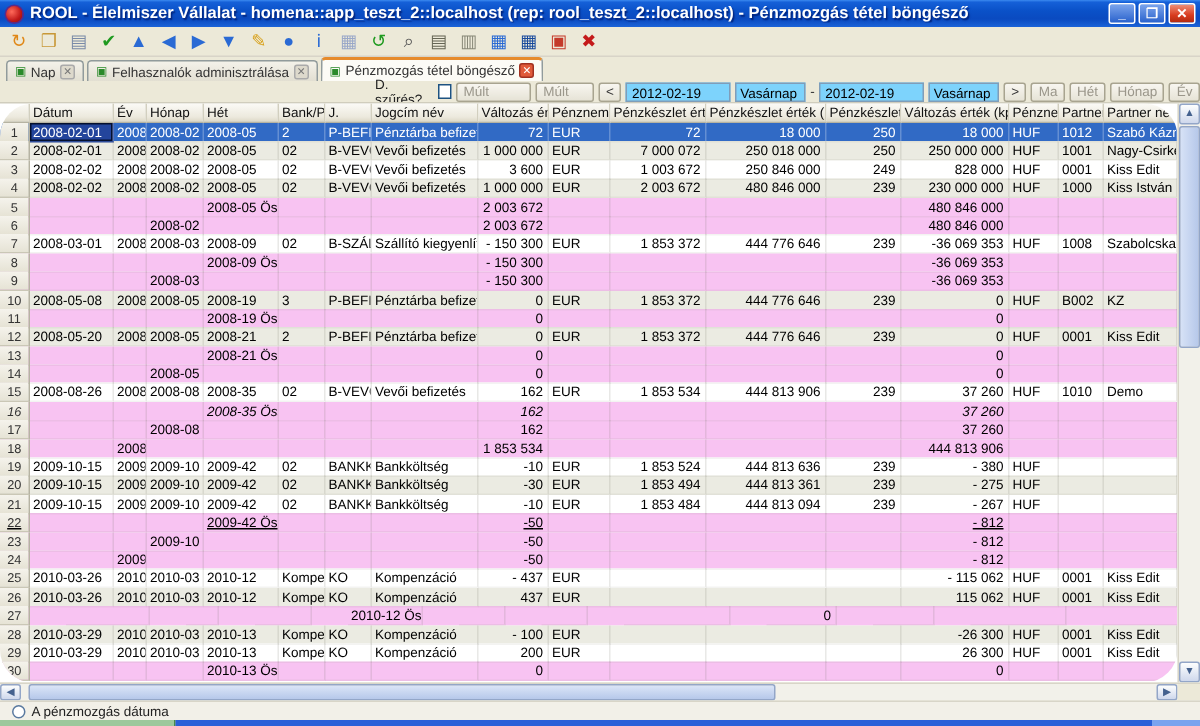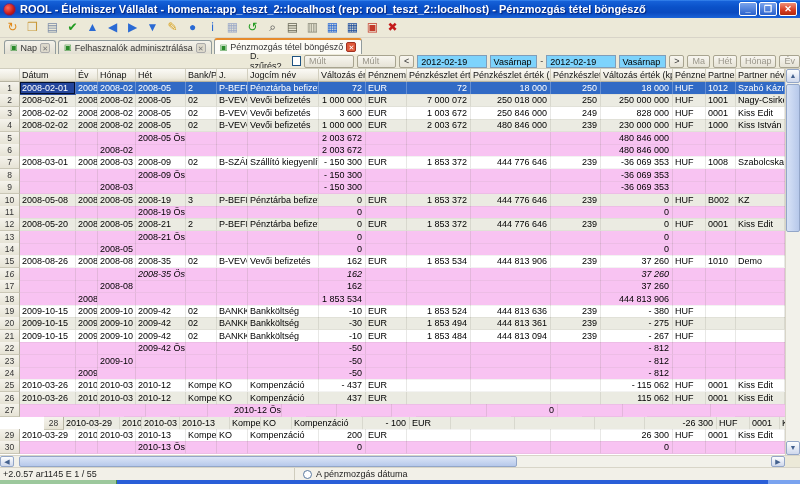--- a/index.html
+++ b/index.html
@@ -33,21 +33,21 @@
   .fcheck { width:10px; height:10px; background:#fff; border:1px solid #1d5281; }
   .fbtn { padding:0 4px; height:13px; line-height:11px; font-size:9px; background:linear-gradient(180deg,#f8f6f0,#e6e3d6); border:1px solid #a8a490; border-radius:2px; color:#9a968a; }
   .fbtn.en { color:#333; }
   .ffield { height:13px; line-height:12px; background:#7dd3fc; border:1px solid #7f9db9; font-size:9px; padding:0 3px; color:#000; }
   .ffield.date { width:76px; }
   .ffield.day { width:52px; }
   .fsep { color:#333; }
 
   
   .gridwrap { height:387px; display:flex; flex:0 0 auto; background:#fff; border-top:1px solid #d0cdbd; }
-  .grid { width:785px; overflow:hidden; }
+  .grid { width:785px; overflow:hidden;border-radius:22px; }
   .ghead { display:grid; height:13px; }
   .ghead .hc { background:linear-gradient(180deg,#fbfaf6,#ece9dd 75%,#ddd9c8); border-right:1px solid #d2cfbf; border-bottom:1px solid #b6b3a2; font-size:9px; line-height:12px; padding-left:2px; color:#111; white-space:nowrap; overflow:hidden; }
   .gbody { height:374px; overflow:hidden; }
   .row { display:grid; height:12.4px; }
   .row .c { font-size:9px; line-height:12px; padding:0 3px 0 2px; white-space:nowrap; overflow:hidden; border-right:1px solid rgba(120,120,105,0.16); border-bottom:1px solid rgba(140,140,125,0.10); color:#000; }
   .row .rn { background:linear-gradient(180deg,#f5f3ec,#e6e3d5); border-right:1px solid #b6b3a2; border-bottom:1px solid #cac7b6; text-align:center; font-size:8.5px; color:#333; padding:0; line-height:12px; }
   .row.w  { background:#ffffff; }
   .row.g  { background:#ebebe2; }
   .row.sum { background:#f8c3f2; }
   .row.sel { background:#316ac5; }
@@ -568,21 +568,21 @@
             <div class="c c7 r">-10</div>
             <div class="c c8">EUR</div>
             <div class="c c9 r">1 853 484</div>
             <div class="c c10 r">444 813 094</div>
             <div class="c c11 r">239</div>
             <div class="c c12 r">- 267</div>
             <div class="c c13">HUF</div>
             <div class="c c14"></div>
             <div class="c c15"></div>
           </div>
-          <div class="row sum" style="grid-template-columns: 20px 56px 22px 38px 50px 31px 31px 71px 47px 41px 64px 80px 50px 72px 33px 30px 49px;">
+          <div class="row sum" style="grid-template-columns: 20px 56px 22px 38px 50px 31px 31px 71px 47px 41px 64px 80px 50px 72px 33px 30px 49px; text-decoration: underline;">
             <div class="rn">22</div>
             <div class="c c0"></div>
             <div class="c c1"></div>
             <div class="c c2"></div>
             <div class="c c3">2009-42 Össz:</div>
             <div class="c c4"></div>
             <div class="c c5"></div>
             <div class="c c6"></div>
             <div class="c c7 r">-50</div>
             <div class="c c8"></div>
@@ -682,21 +682,21 @@
             <div class="c c7 r">0</div>
             <div class="c c8"></div>
             <div class="c c9 r"></div>
             <div class="c c10 r"></div>
             <div class="c c11 r"></div>
             <div class="c c12 r">0</div>
             <div class="c c13"></div>
             <div class="c c14"></div>
             <div class="c c15"></div>
           </div>
-          <div class="row g" style="grid-template-columns: 20px 56px 22px 38px 50px 31px 31px 71px 47px 41px 64px 80px 50px 72px 33px 30px 49px; margin-left: 44px;">
+          <div class="row g" style="grid-template-columns: 20px 56px 22px 38px 50px 31px 31px 71px 47px 41px 64px 80px 50px 72px 33px 30px 49px;">
             <div class="rn">28</div>
             <div class="c c0">2010-03-29</div>
             <div class="c c1">2010</div>
             <div class="c c2">2010-03</div>
             <div class="c c3">2010-13</div>
             <div class="c c4">Kompenzá</div>
             <div class="c c5">KO</div>
             <div class="c c6">Kompenzáció</div>
             <div class="c c7 r">- 100</div>
             <div class="c c8">EUR</div>
@@ -760,21 +760,20 @@
     <div class="hscroll">
       <div class="harrow">◀</div>
       <div class="hthumb"></div>
       <div class="htrack"></div>
       <div class="harrow">▶</div>
     </div>
     <div class="corner"></div>
   </div>
 
   <div class="statusbar">
-    <div class="stext">+2.0.57 ar1145 E  1 / 55</div>
     <div class="sradio"></div>
     <div class="srlabel">A pénzmozgás dátuma</div>
   </div>
 
   <div class="strip">
     <div class="sgreen"></div>
     <div class="sblue"></div>
     <div class="slight"></div>
   </div>
 

